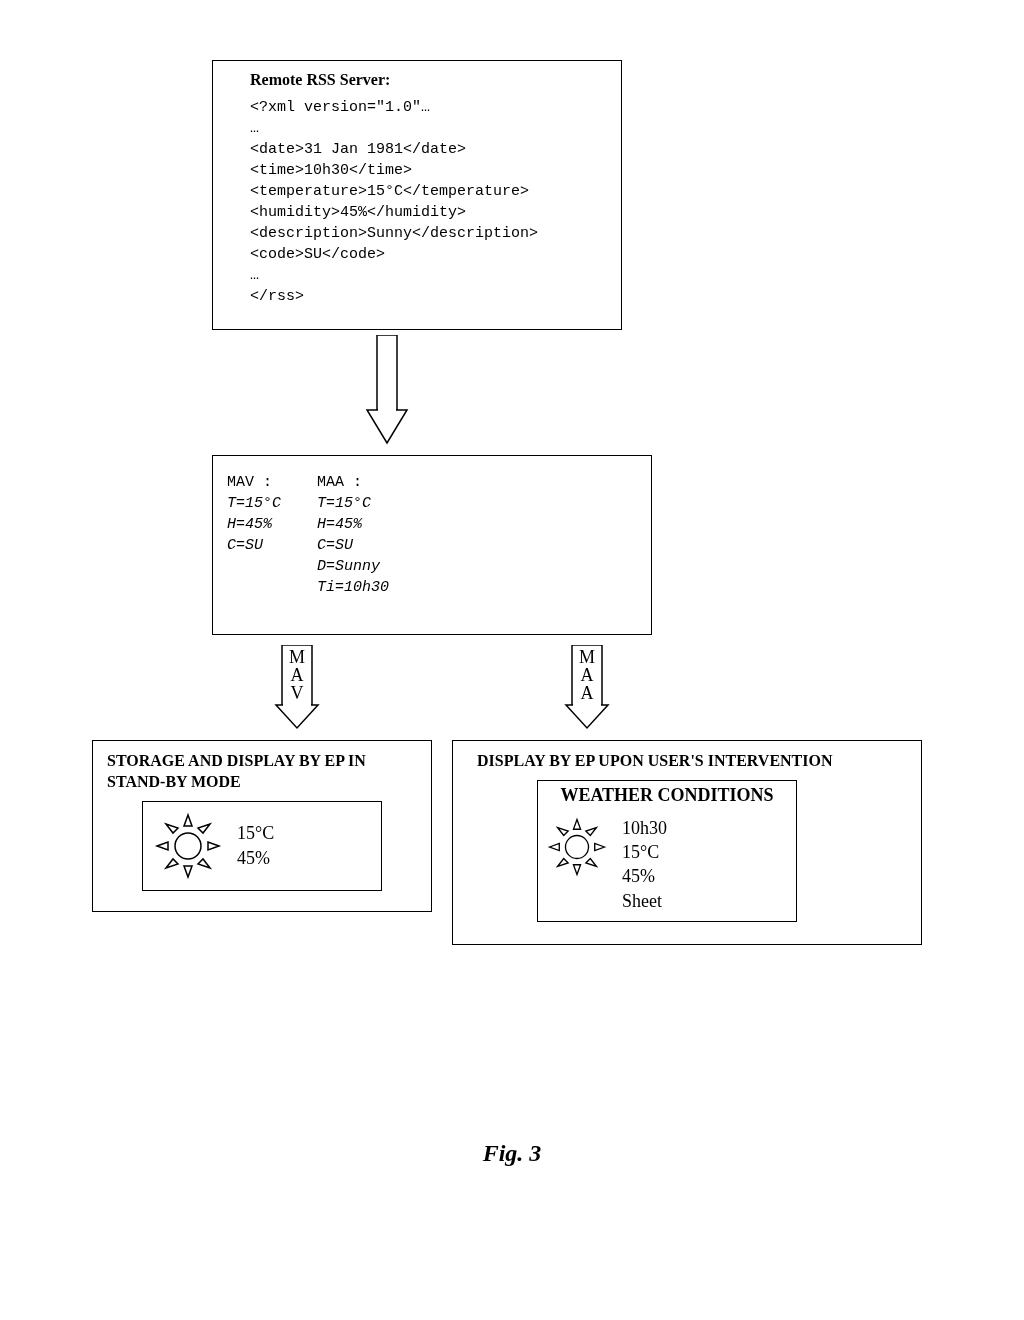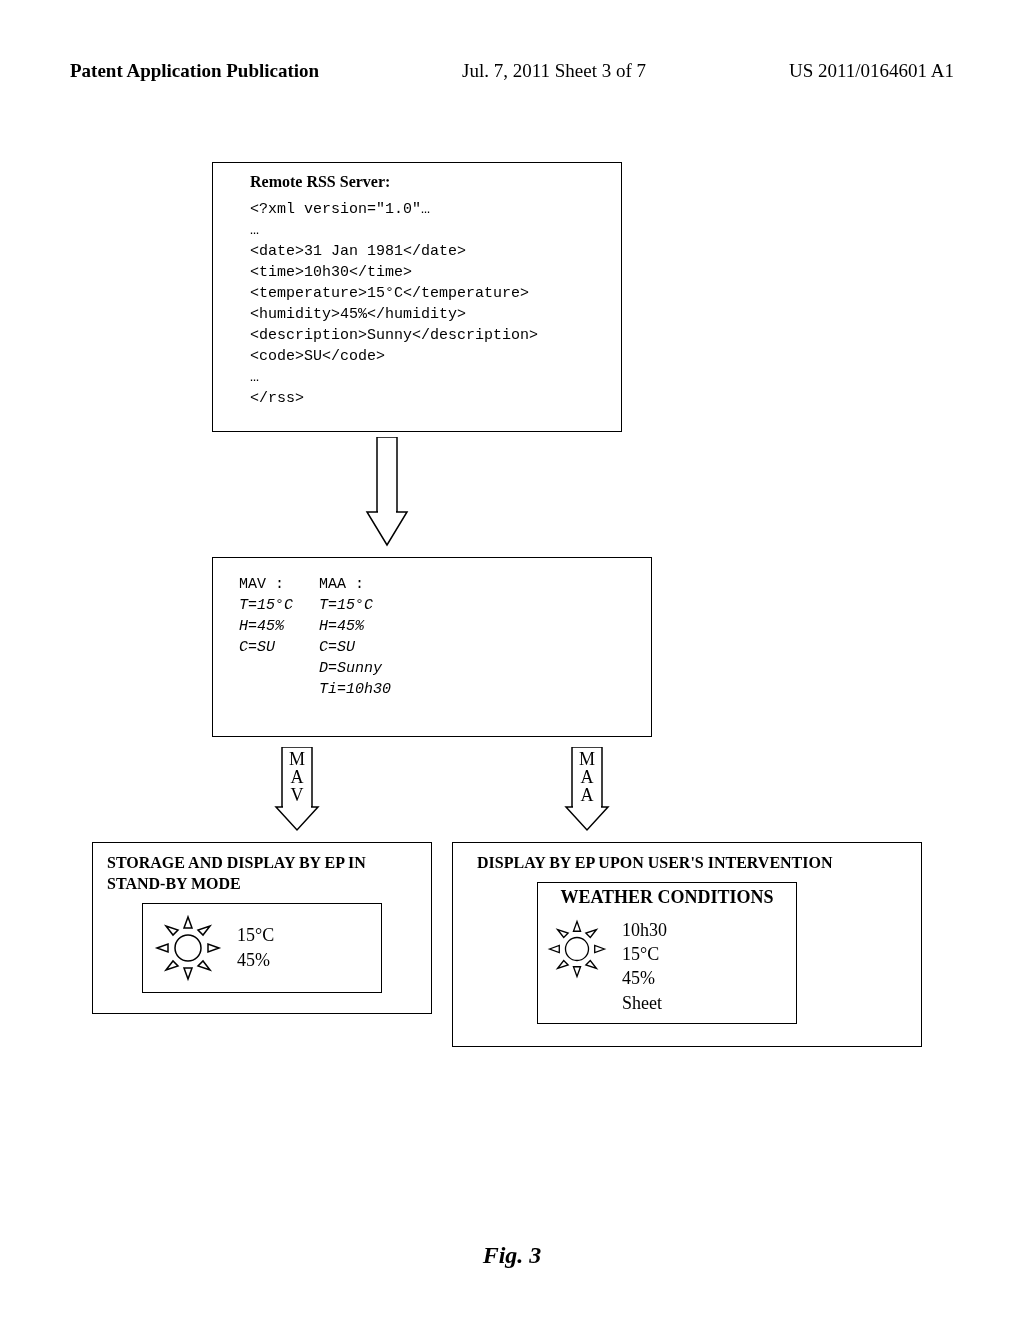--- a/index.html
+++ b/index.html
@@ -64,23 +64,22 @@
   .arrow-big svg { width: 100%; height: 100%; display: block; }
   .arrow-1 { left: 270px; top: 275px; }
   .extract-box {
     left: 120px;
     top: 395px;
     width: 440px;
     height: 180px;
   }
   .extract-cols {
     display: flex;
-    gap: 26px;
+    gap: 36px;
     margin-top: 6px;
-    margin-left: 12px;
   }
   .extract-col { }
   .arrow-small {
     position: absolute;
     width: 50px;
     height: 85px;
   }
   .arrow-small svg { width: 100%; height: 100%; display: block; }
   .arrow-2 { left: 180px; top: 585px; }
   .arrow-3 { left: 470px; top: 585px; }
@@ -143,25 +142,20 @@
     font-weight: bold;
     font-size: 24px;
     margin-top: 60px;
   }
 </style>
 </head>
 <body>
 
 <div class="page">
 
-  <div class="header">
-    <span class="left">Patent Application Publication</span>
-    <span class="center">Jul. 7, 2011   Sheet 3 of 7</span>
-    <span class="right">US 2011/0164601 A1</span>
-  </div>
 
   <div class="figure-area">
 
     <div class="box rss-box">
       <div class="box-title">Remote RSS Server:</div>
       <div class="mono"><span>&lt;?xml version="1.0"…</span>
 <span>…</span>
 <span>&lt;date&gt;31 Jan 1981&lt;/date&gt;</span>
 <span>&lt;time&gt;10h30&lt;/time&gt;</span>
 <span>&lt;temperature&gt;15°C&lt;/temperature&gt;</span>

